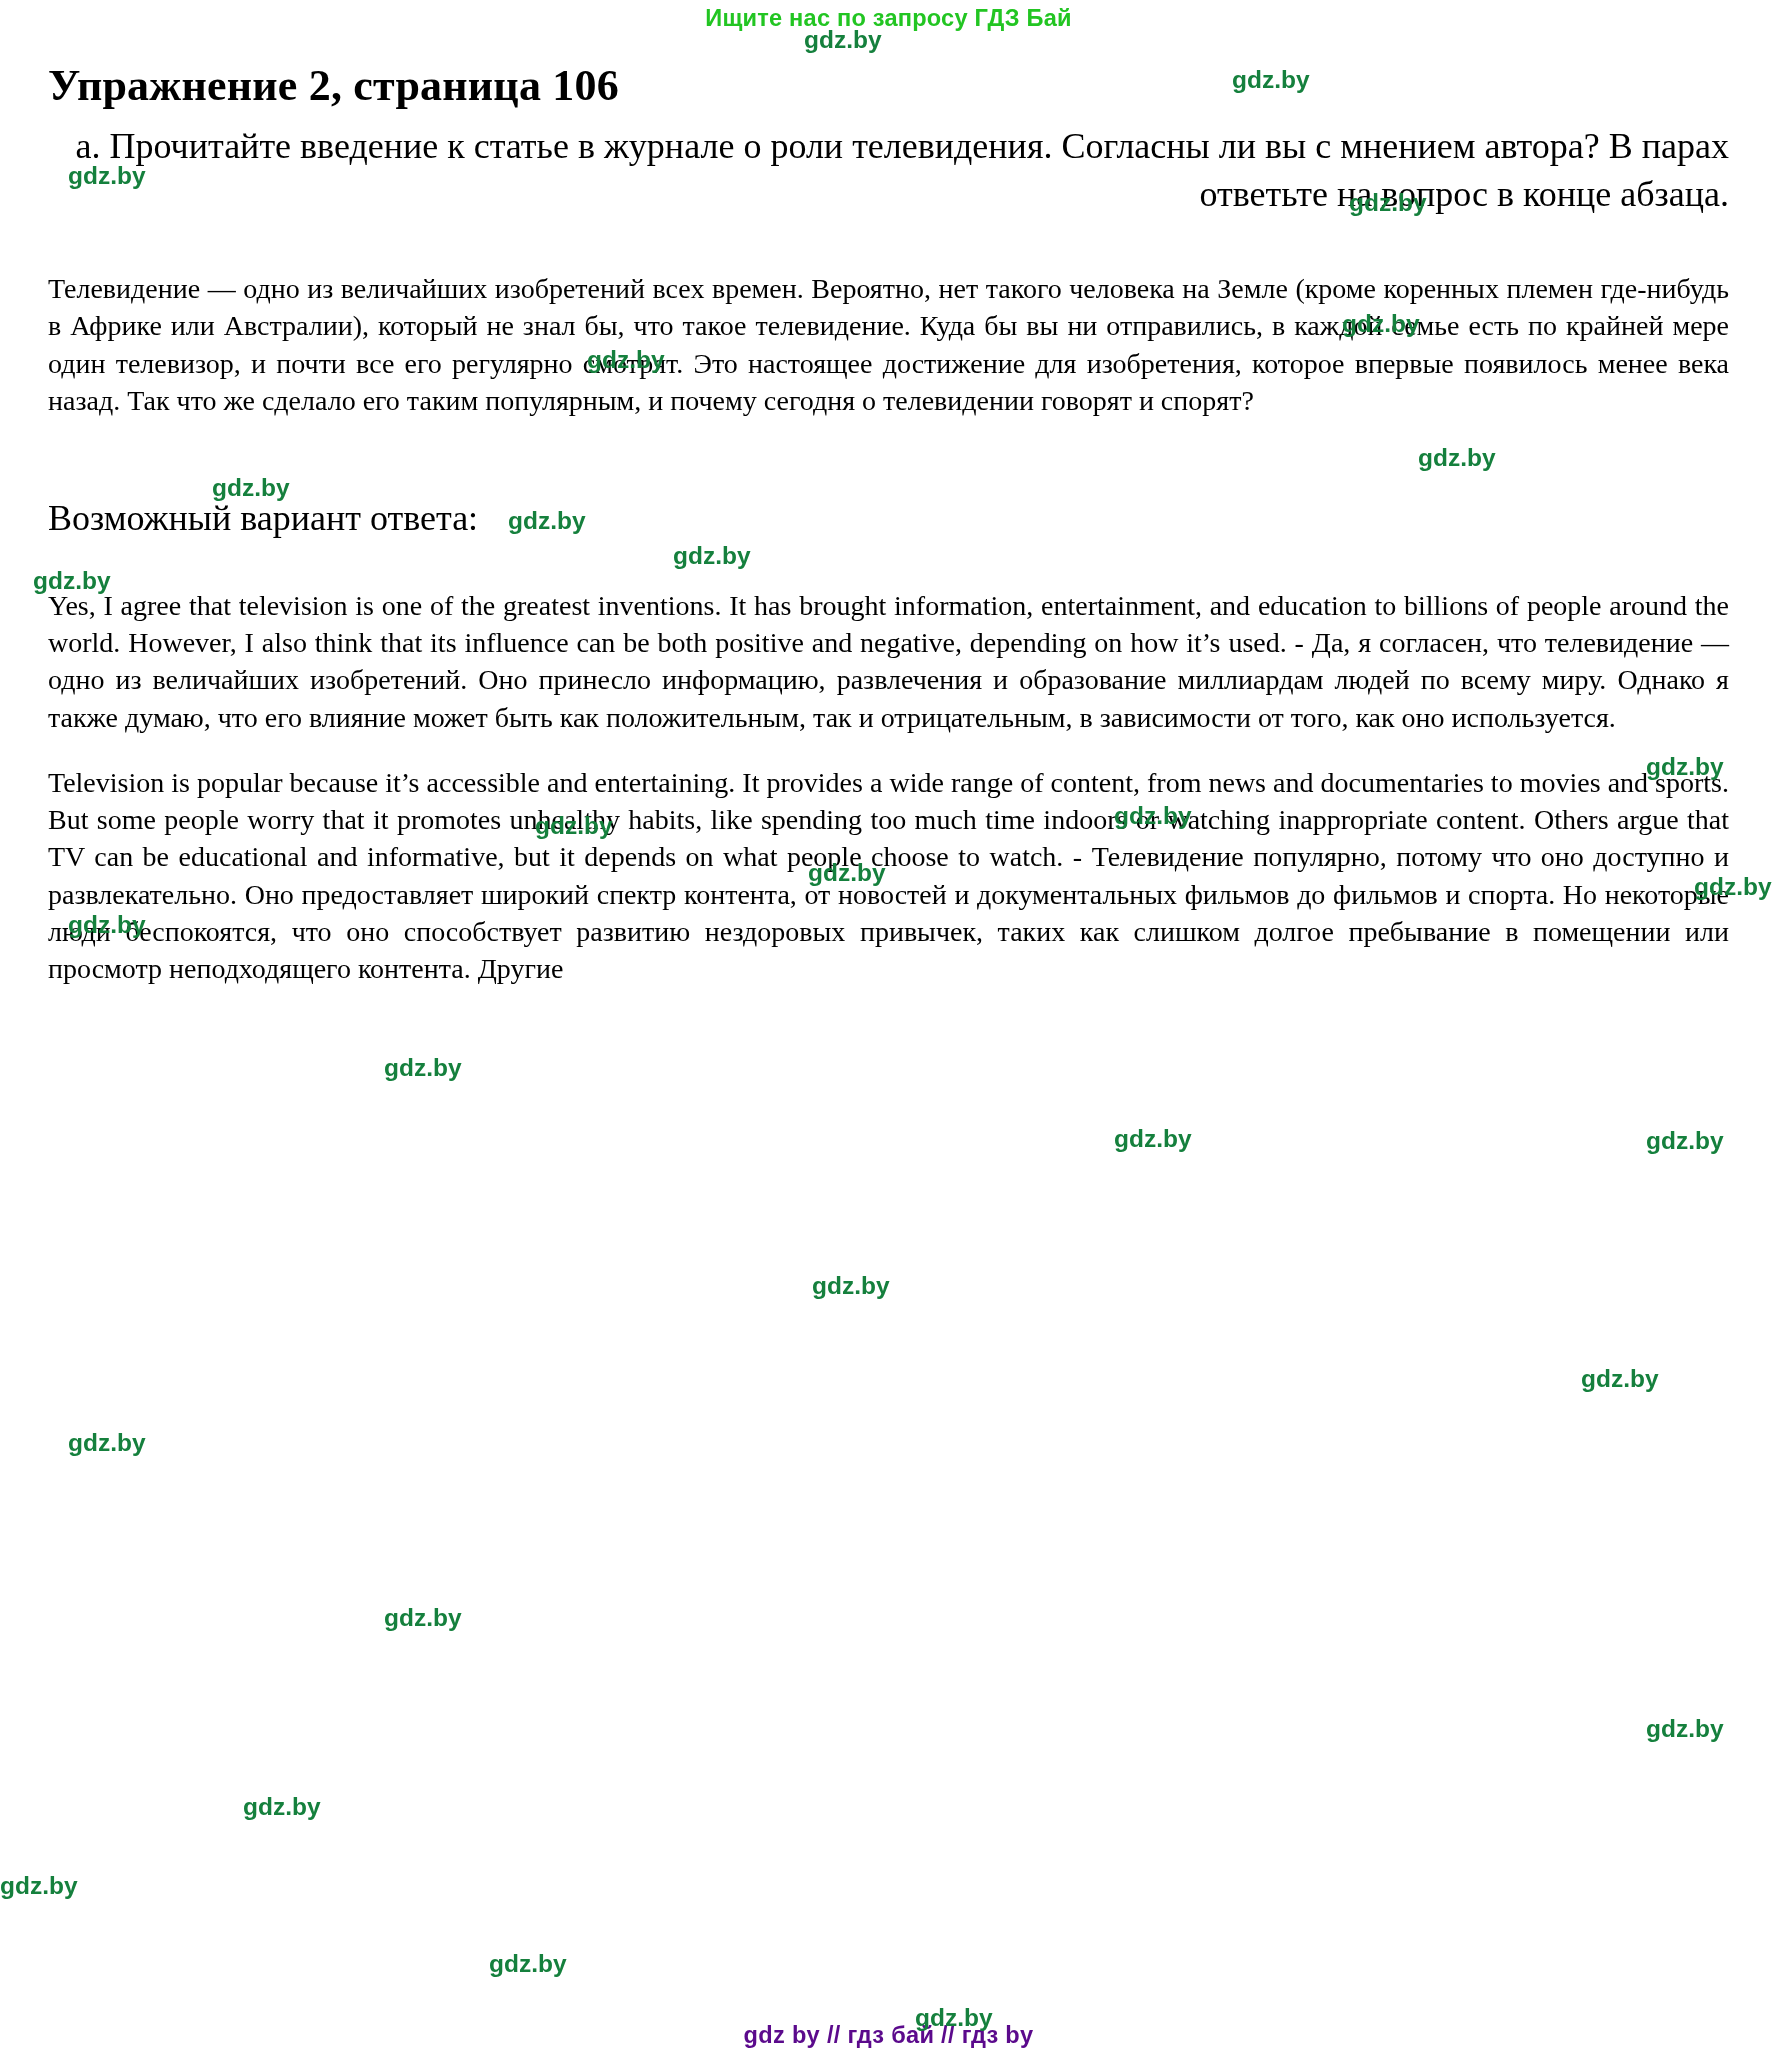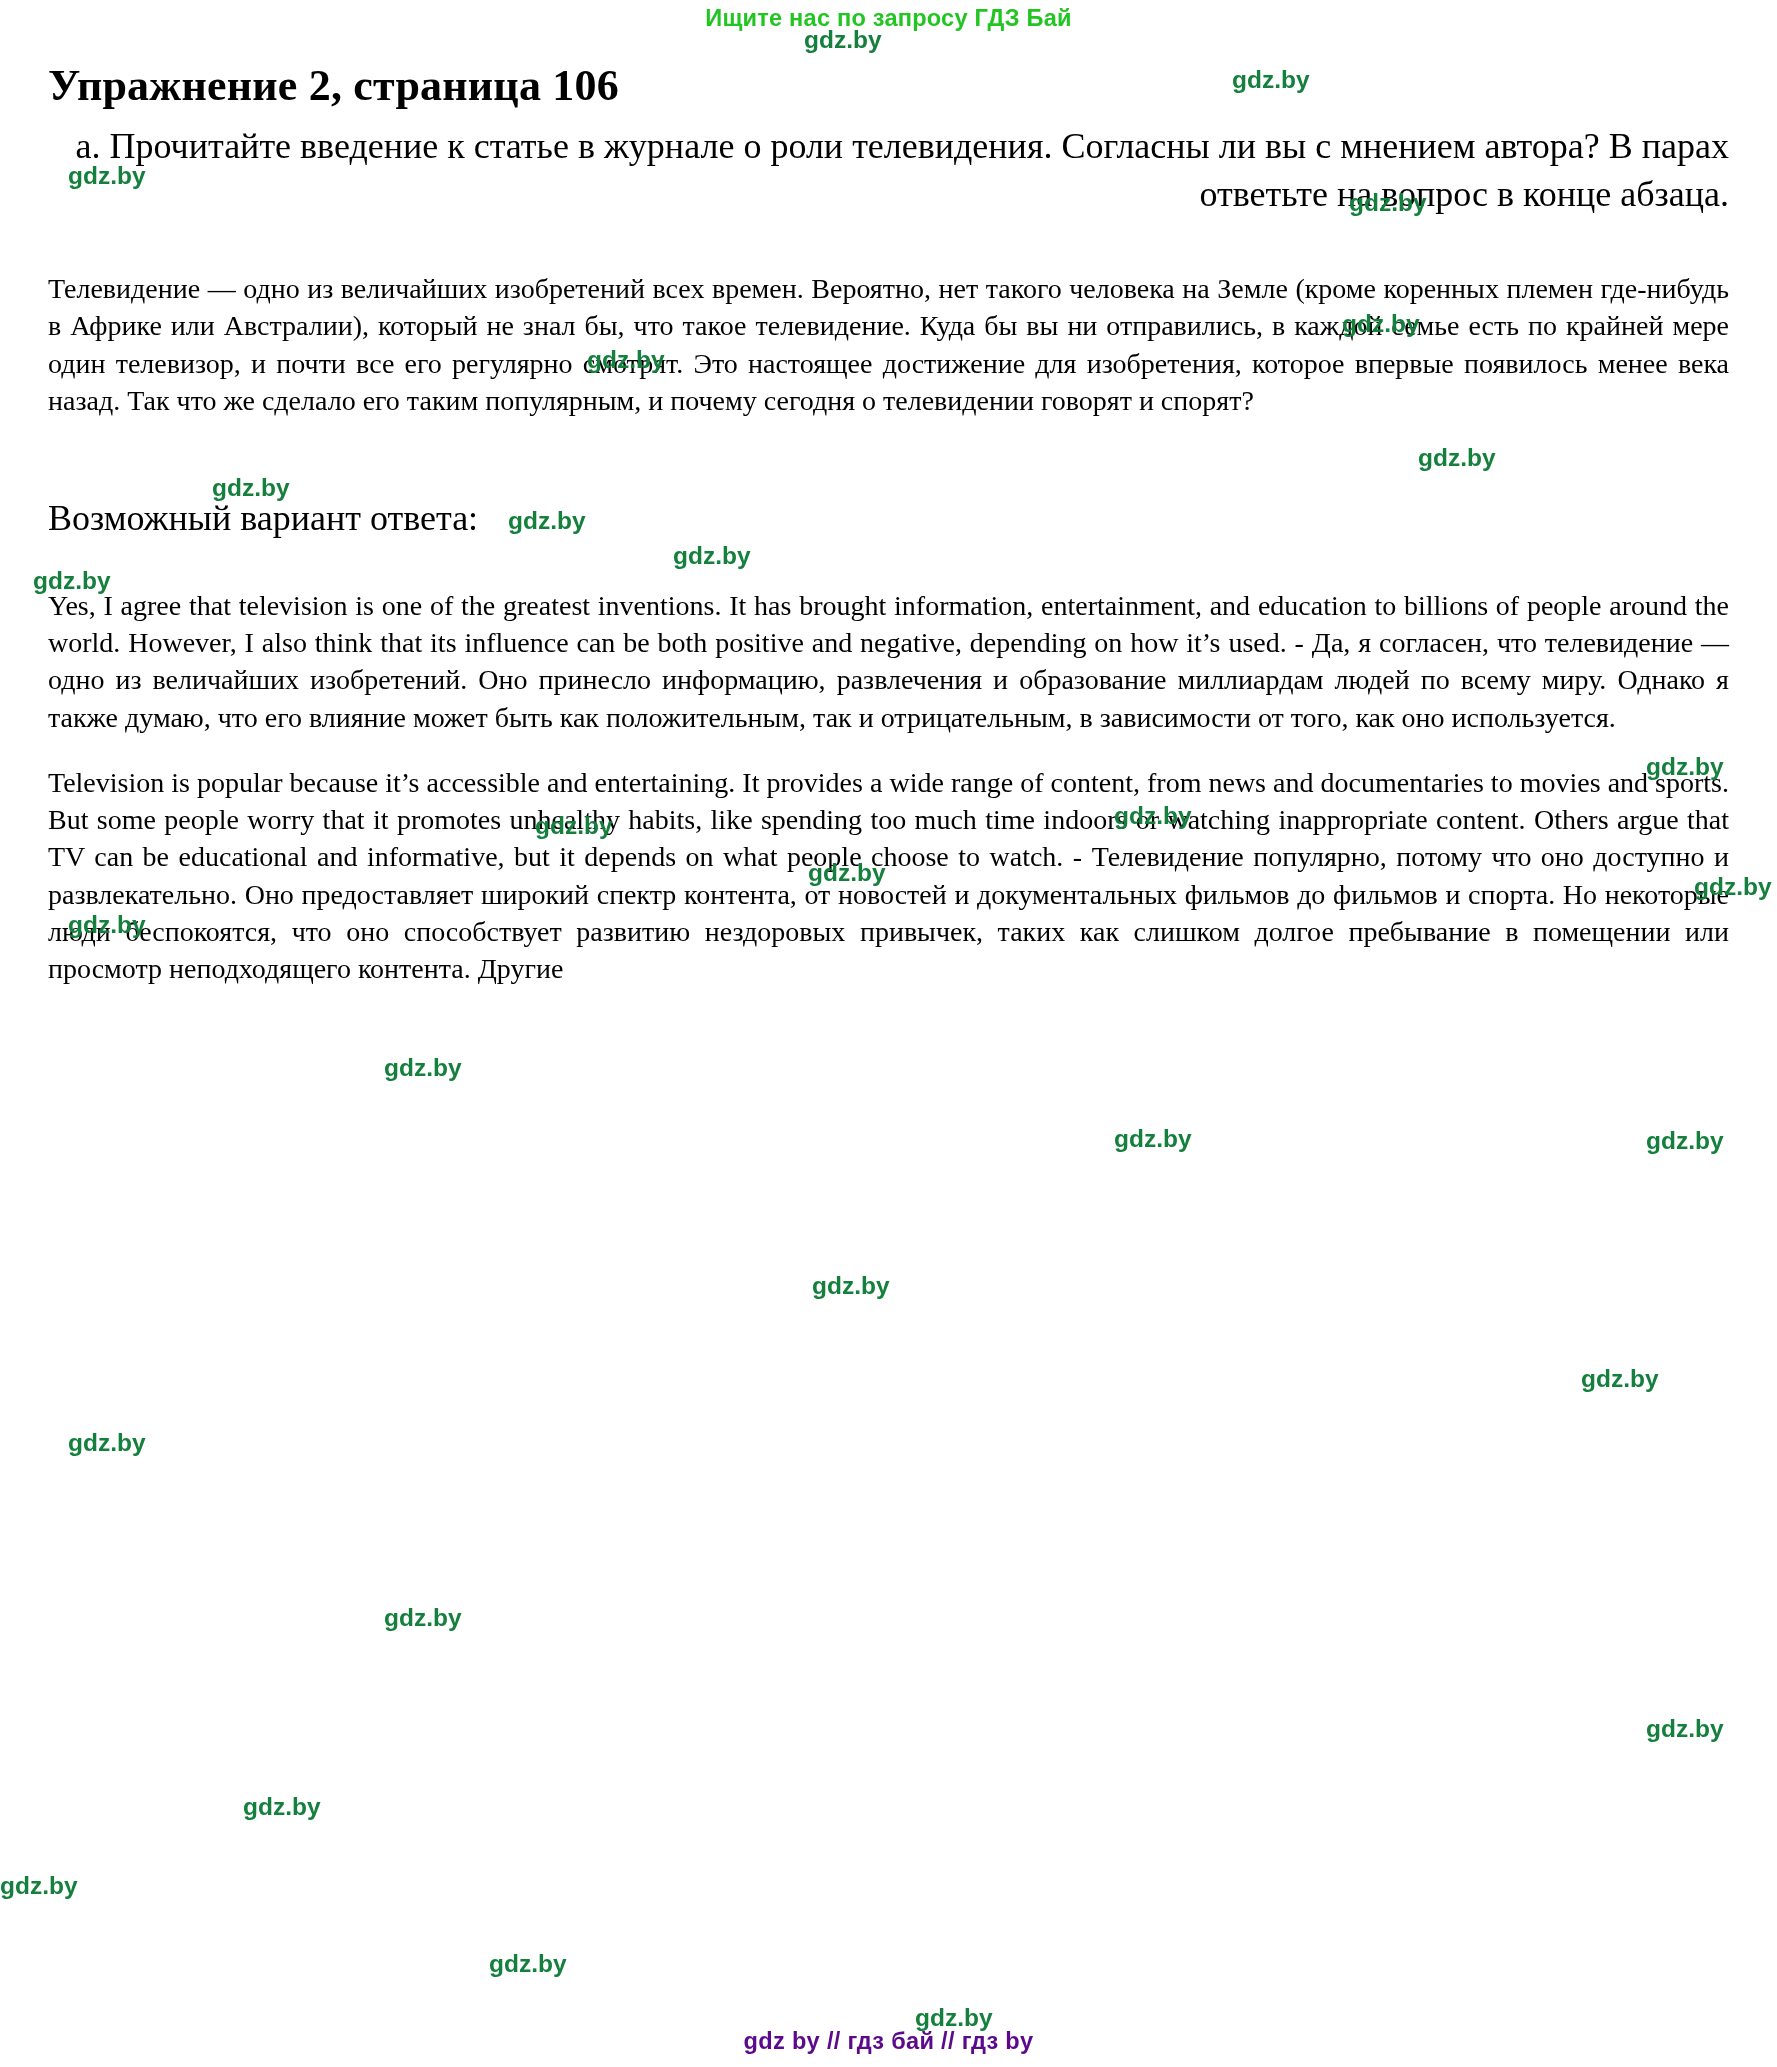--- a/index.html
+++ b/index.html
@@ -79,21 +79,21 @@
     pointer-events: none;
     user-select: none;
     font-weight: bold;
   }
 
   
   .footer-links {
     position: absolute;
     left: 0;
     right: 0;
-    bottom: 12px;
+    bottom: 18px;
     text-align: center;
     font-family: "Liberation Sans", "DejaVu Sans", sans-serif;
     font-weight: bold;
     font-size: 23.6px;
     letter-spacing: 0.3px;
   }
 </style>
 </head>
 <body>
 

